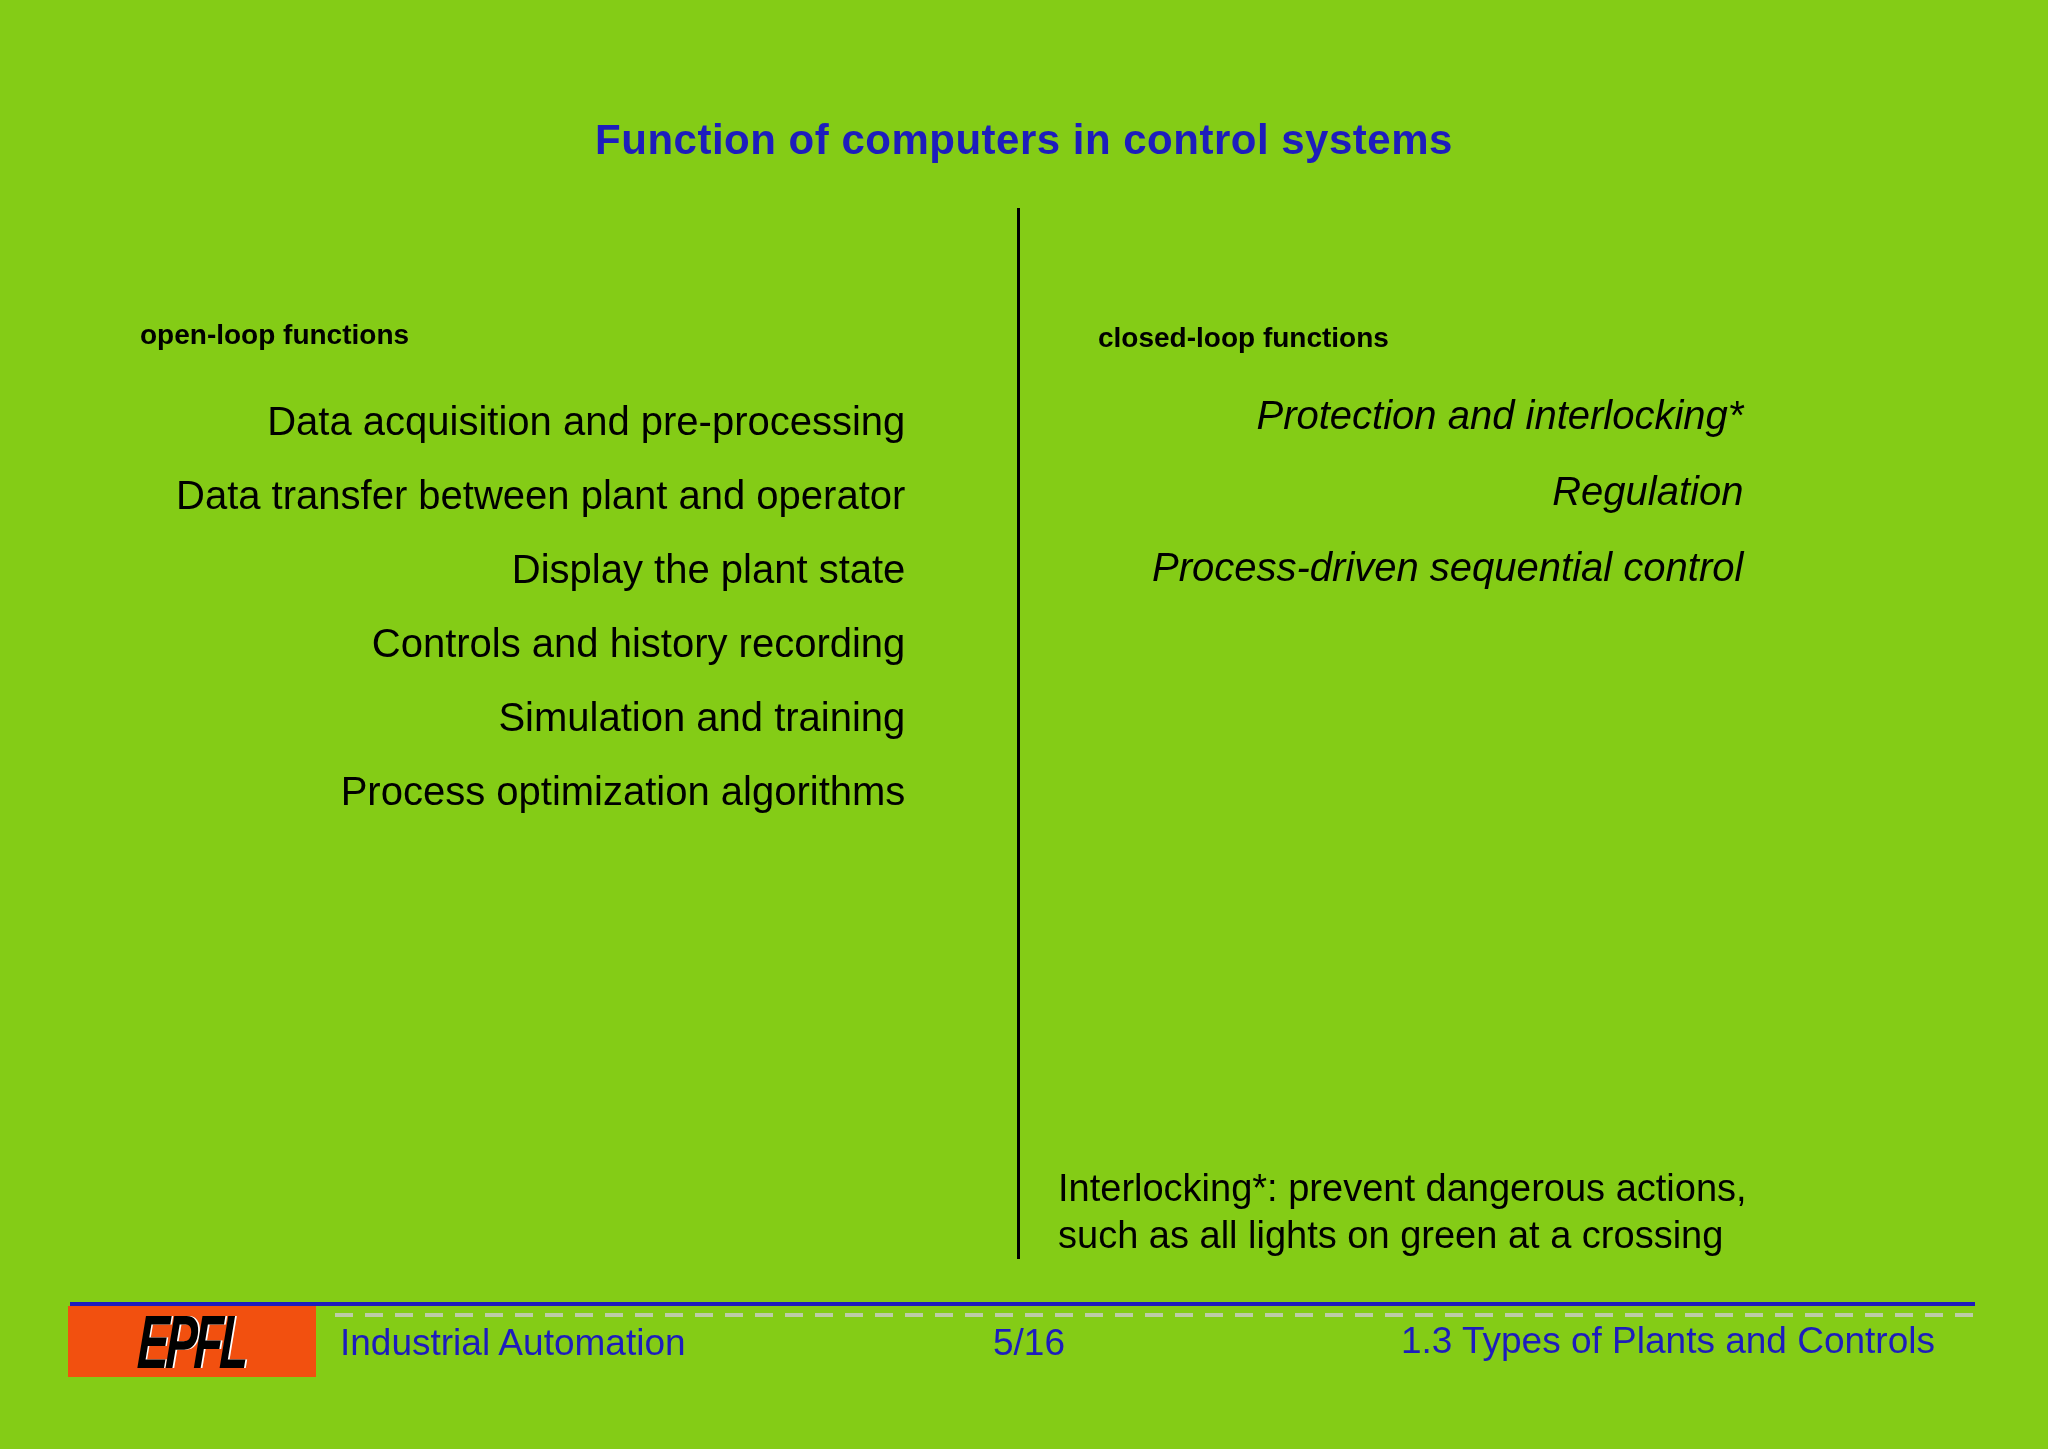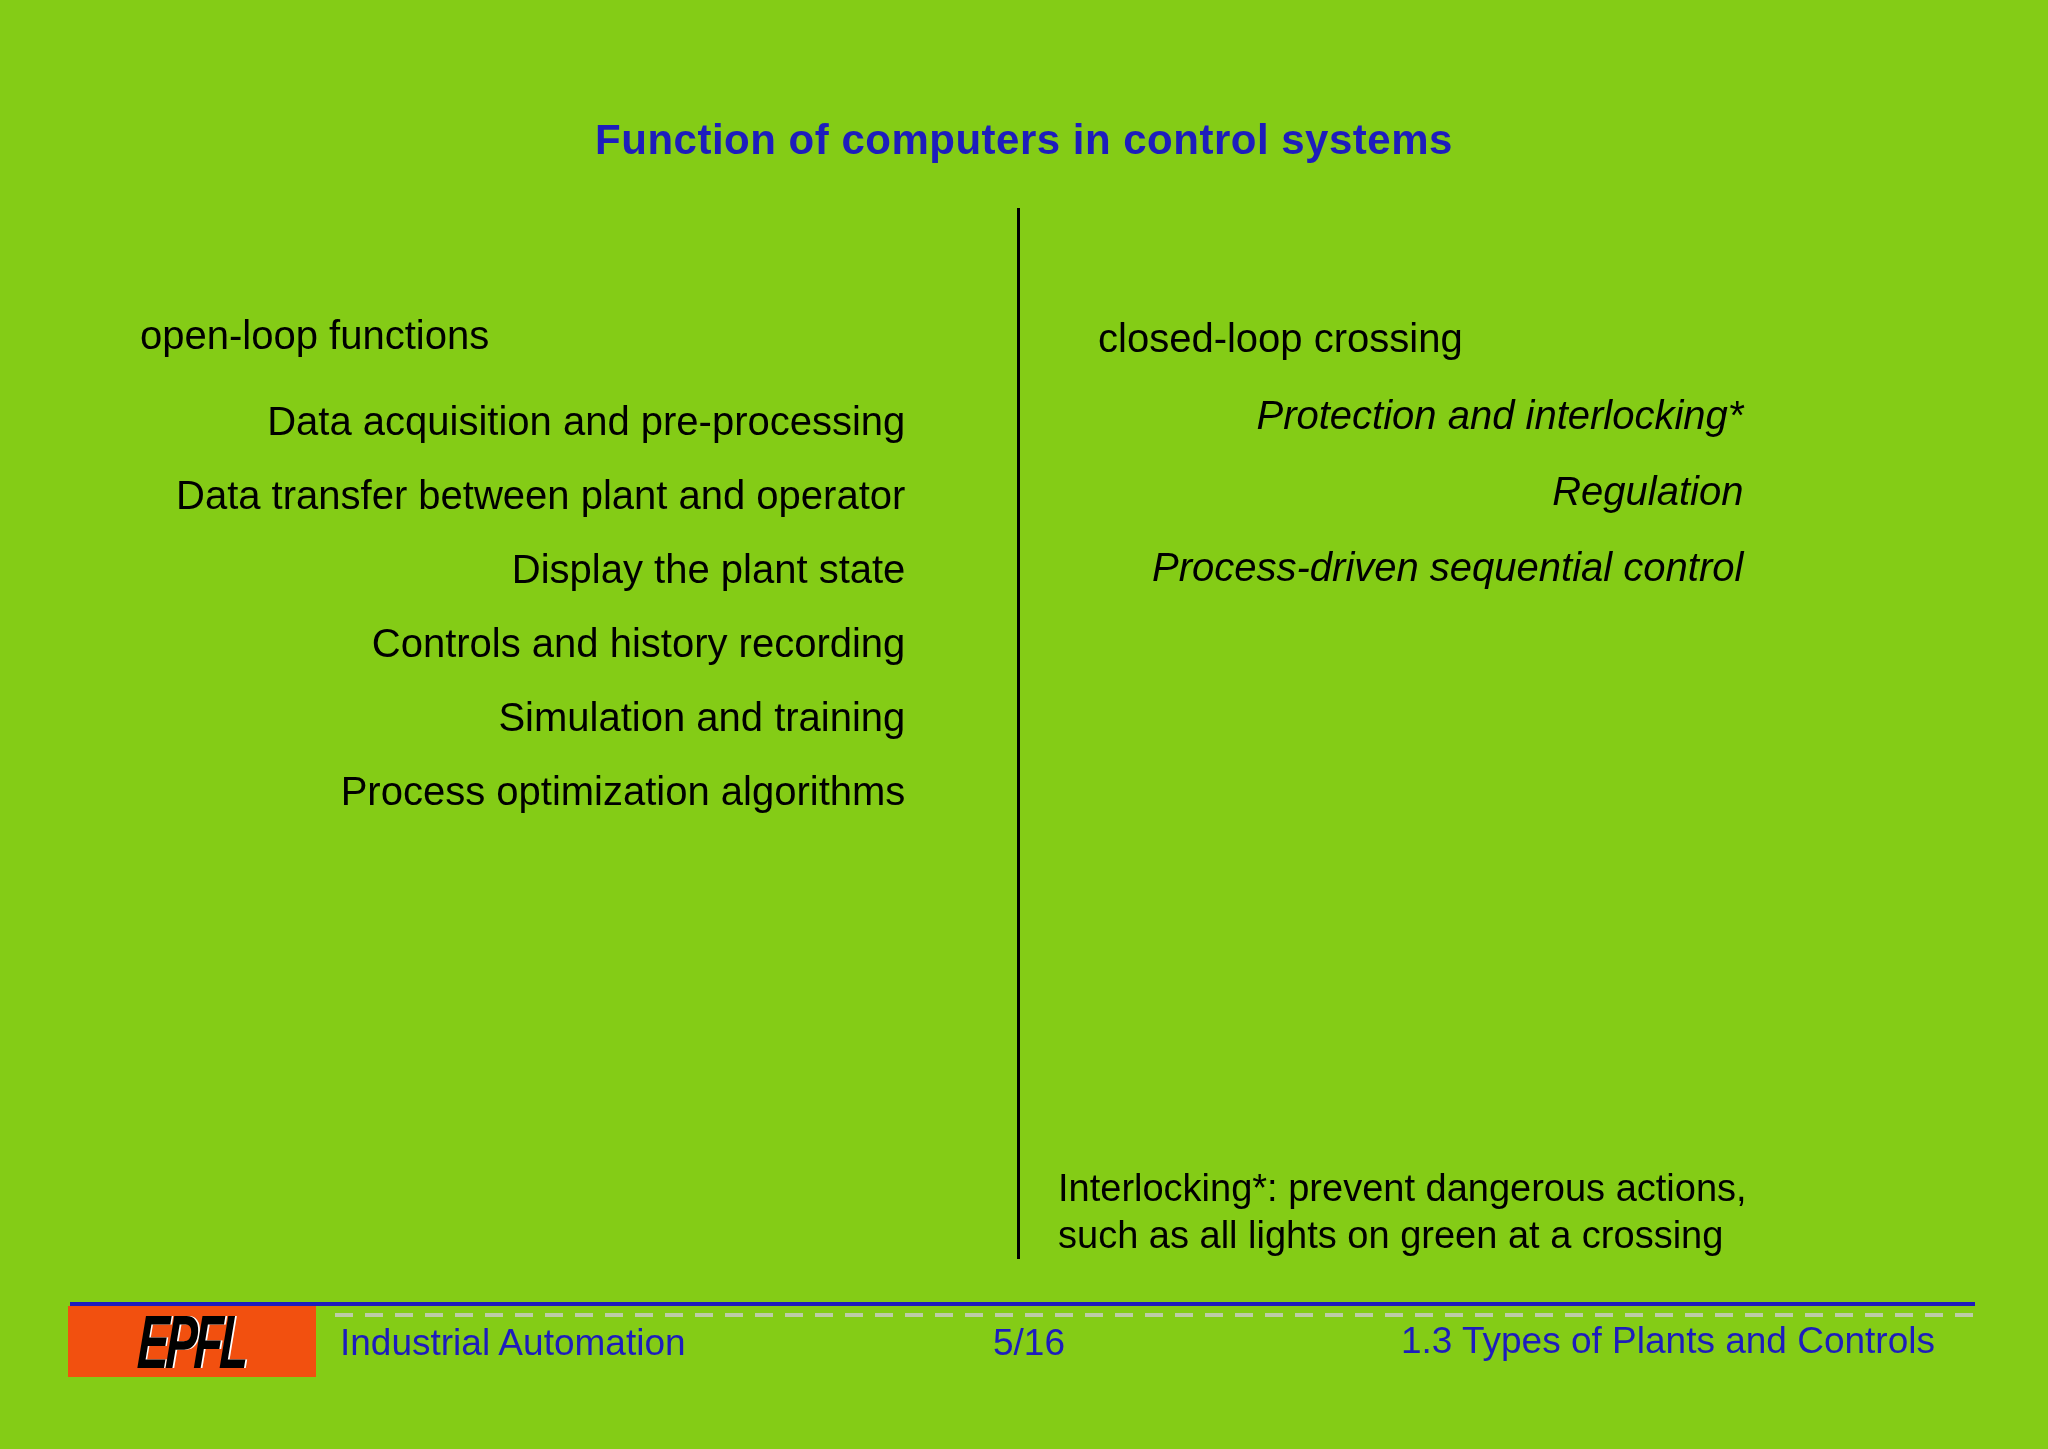--- a/index.html
+++ b/index.html
@@ -36,22 +36,22 @@
     left: 1017px;
     top: 208px;
     width: 3px;
     height: 1051px;
     background: #000000;
   }
 
   
   .col-heading {
     position: absolute;
-    font-size: 40px;
-    font-weight: normal;
+    font-size: 28px;
+    font-weight: bold;
     line-height: 46px;
     white-space: nowrap;
   }
   .col-heading.left  { left: 140px;  top: 312px; }
   .col-heading.right { left: 1098px; top: 315px; }
 
   
   .col-list {
     position: absolute;
     font-size: 40px;
@@ -138,21 +138,21 @@
 
   <div class="col-list left">
     <div class="li">Data acquisition and pre-processing</div>
     <div class="li">Data transfer between plant and operator</div>
     <div class="li">Display the plant state</div>
     <div class="li">Controls and history recording</div>
     <div class="li">Simulation and training</div>
     <div class="li">Process optimization algorithms</div>
   </div>
 
-  <div class="col-heading right">closed-loop crossing</div>
+  <div class="col-heading right">closed-loop functions</div>
 
   <div class="col-list right">
     <div class="li">Protection and interlocking*</div>
     <div class="li">Regulation</div>
     <div class="li">Process-driven sequential control</div>
   </div>
 
   <div class="note">
     <div>Interlocking*: prevent dangerous actions,</div>
     <div>such as all lights on green at a crossing</div>

